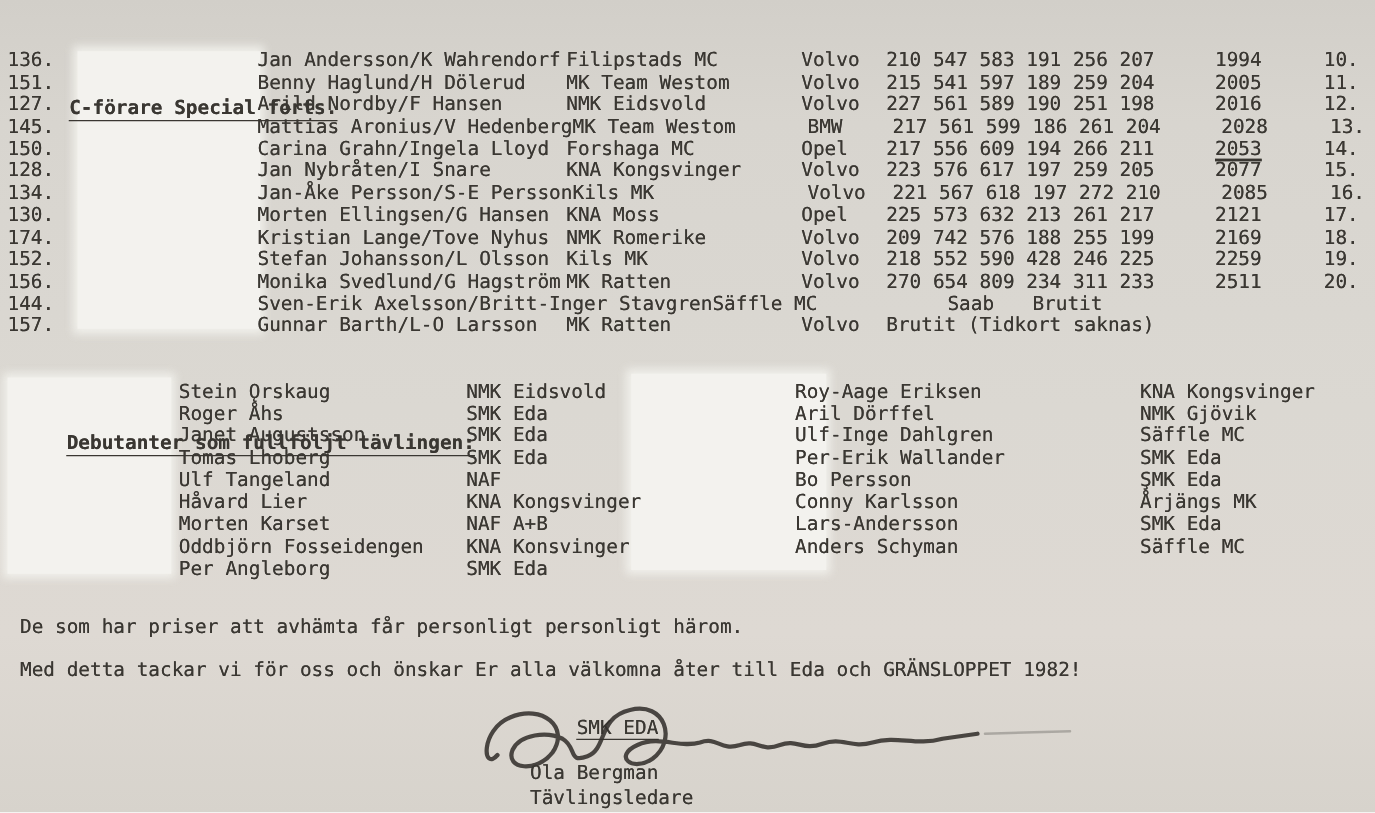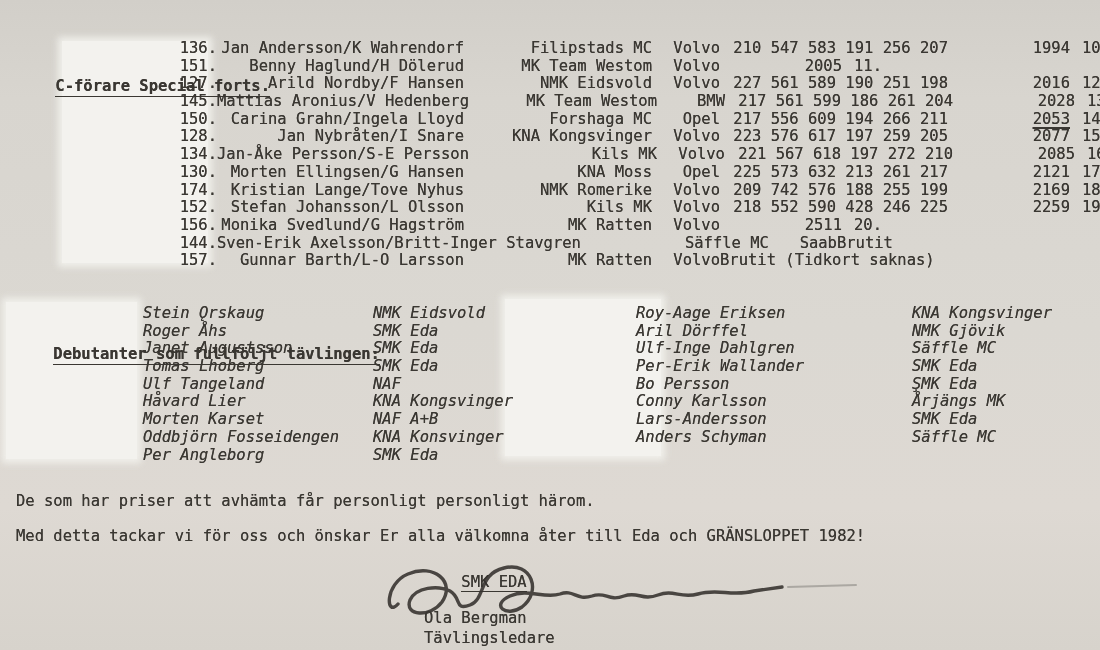--- a/index.html
+++ b/index.html
@@ -21,64 +21,64 @@
   .abs{position:absolute;white-space:pre;}
   .sect-title{
     font-weight:bold;
     border-bottom:1.7px solid #3a3732;
     padding-bottom:1px;
     display:inline-block;
     margin-top:44px;
   }
   
   #results-rows{position:absolute;left:0;top:40px;width:1100px;}
-  .rrow{display:flex;height:17.7px;line-height:17.7px;white-space:pre;padding-left:17px;text-align:right;}
+  .rrow{display:flex;height:17.7px;line-height:17.7px;white-space:pre;padding-left:6px;}
   .c-no{width:200px;flex:none;}
   .c-crew{min-width:247px;flex:none;width:max-content;}
   .c-club{min-width:188px;flex:none;width:max-content;}
   .c-car{min-width:68px;flex:none;width:max-content;}
   .c-stages{min-width:228px;flex:none;}
   .c-total{margin-left:35px;width:87px;flex:none;}
   .c-total.u{text-decoration:underline;text-decoration-thickness:1.6px;text-underline-offset:3px;}
   .c-place{width:40px;flex:none;}
   
   .dlist{position:absolute;top:305px;}
   #deb-left{left:143px;}
   #deb-right{left:636px;}
-  .drow{display:flex;height:17.7px;line-height:17.7px;white-space:pre;font-style:italic;}
+  .drow{display:flex;height:17.7px;line-height:17.7px;white-space:pre;}
   #deb-left .d-name{width:230px;flex:none;}
   #deb-right .d-name{width:276px;flex:none;}
   .d-club{flex:none;width:max-content;}
   .sig-org{border-bottom:1.6px solid #3a3732;padding-bottom:0px;}
   #sig-svg{position:absolute;left:382px;top:558px;}
 </style>
 </head>
 <body>
 
 <div id="paper">
 
   <div class="whitebox" style="left:62px;top:41px;width:146px;height:222px;"></div>
   <div class="whitebox" style="left:6px;top:302px;width:131px;height:157px;"></div>
   <div class="whitebox" style="left:505px;top:299px;width:156px;height:157px;"></div>
 
   <div class="abs" style="left:18px;top:15px;">
     <span class="sect-title">C-förare Special forts.</span>
   </div>
   <div id="results-rows">
       <div class="rrow"><span class="c-no">136.</span><span class="c-crew">Jan Andersson/K Wahrendorf</span><span class="c-club">Filipstads MC</span><span class="c-car">Volvo</span><span class="c-stages">210 547 583 191 256 207</span><span class="c-total">1994</span><span class="c-place">10.</span></div>
-      <div class="rrow"><span class="c-no">151.</span><span class="c-crew">Benny Haglund/H Dölerud</span><span class="c-club">MK Team Westom</span><span class="c-car">Volvo</span><span class="c-total">2005</span><span class="c-place">11.</span></div>
+      <div class="rrow"><span class="c-no">151.</span><span class="c-crew">Benny Haglund/H Dölerud</span><span class="c-club">MK Team Westom</span><span class="c-car">Volvo</span><span class="c-stages">215 541 597 189 259 204</span><span class="c-total">2005</span><span class="c-place">11.</span></div>
       <div class="rrow"><span class="c-no">127.</span><span class="c-crew">Arild Nordby/F Hansen</span><span class="c-club">NMK Eidsvold</span><span class="c-car">Volvo</span><span class="c-stages">227 561 589 190 251 198</span><span class="c-total">2016</span><span class="c-place">12.</span></div>
       <div class="rrow"><span class="c-no">145.</span><span class="c-crew">Mattias Aronius/V Hedenberg</span><span class="c-club">MK Team Westom</span><span class="c-car">BMW</span><span class="c-stages">217 561 599 186 261 204</span><span class="c-total">2028</span><span class="c-place">13.</span></div>
       <div class="rrow"><span class="c-no">150.</span><span class="c-crew">Carina Grahn/Ingela Lloyd</span><span class="c-club">Forshaga MC</span><span class="c-car">Opel</span><span class="c-stages">217 556 609 194 266 211</span><span class="c-total u">2053</span><span class="c-place">14.</span></div>
       <div class="rrow"><span class="c-no">128.</span><span class="c-crew">Jan Nybråten/I Snare</span><span class="c-club">KNA Kongsvinger</span><span class="c-car">Volvo</span><span class="c-stages">223 576 617 197 259 205</span><span class="c-total">2077</span><span class="c-place">15.</span></div>
       <div class="rrow"><span class="c-no">134.</span><span class="c-crew">Jan-Åke Persson/S-E Persson</span><span class="c-club">Kils MK</span><span class="c-car">Volvo</span><span class="c-stages">221 567 618 197 272 210</span><span class="c-total">2085</span><span class="c-place">16.</span></div>
       <div class="rrow"><span class="c-no">130.</span><span class="c-crew">Morten Ellingsen/G Hansen</span><span class="c-club">KNA Moss</span><span class="c-car">Opel</span><span class="c-stages">225 573 632 213 261 217</span><span class="c-total">2121</span><span class="c-place">17.</span></div>
       <div class="rrow"><span class="c-no">174.</span><span class="c-crew">Kristian Lange/Tove Nyhus</span><span class="c-club">NMK Romerike</span><span class="c-car">Volvo</span><span class="c-stages">209 742 576 188 255 199</span><span class="c-total">2169</span><span class="c-place">18.</span></div>
       <div class="rrow"><span class="c-no">152.</span><span class="c-crew">Stefan Johansson/L Olsson</span><span class="c-club">Kils MK</span><span class="c-car">Volvo</span><span class="c-stages">218 552 590 428 246 225</span><span class="c-total">2259</span><span class="c-place">19.</span></div>
-      <div class="rrow"><span class="c-no">156.</span><span class="c-crew">Monika Svedlund/G Hagström</span><span class="c-club">MK Ratten</span><span class="c-car">Volvo</span><span class="c-total">2511</span><span class="c-place">20.</span></div>
+      <div class="rrow"><span class="c-no">156.</span><span class="c-crew">Monika Svedlund/G Hagström</span><span class="c-club">MK Ratten</span><span class="c-car">Volvo</span><span class="c-stages">270 654 809 234 311 233</span><span class="c-total">2511</span><span class="c-place">20.</span></div>
       <div class="rrow"><span class="c-no">144.</span><span class="c-crew">Sven-Erik Axelsson/Britt-Inger Stavgren</span><span class="c-club">Säffle MC</span><span class="c-car">Saab</span><span class="c-result">Brutit</span></div>
       <div class="rrow"><span class="c-no">157.</span><span class="c-crew">Gunnar Barth/L-O Larsson</span><span class="c-club">MK Ratten</span><span class="c-car">Volvo</span><span class="c-result">Brutit (Tidkort saknas)</span></div>
     </div>
 
   <div class="abs" style="left:16px;top:283px;">
     <span class="sect-title">Debutanter som fullföljt tävlingen:</span>
   </div>
   <div id="deb-left" class="dlist">
       <div class="drow"><span class="d-name">Stein Ǫrskaug</span><span class="d-club">NMK Eidsvold</span></div>
       <div class="drow"><span class="d-name">Roger Åhs</span><span class="d-club">SMK Eda</span></div>

